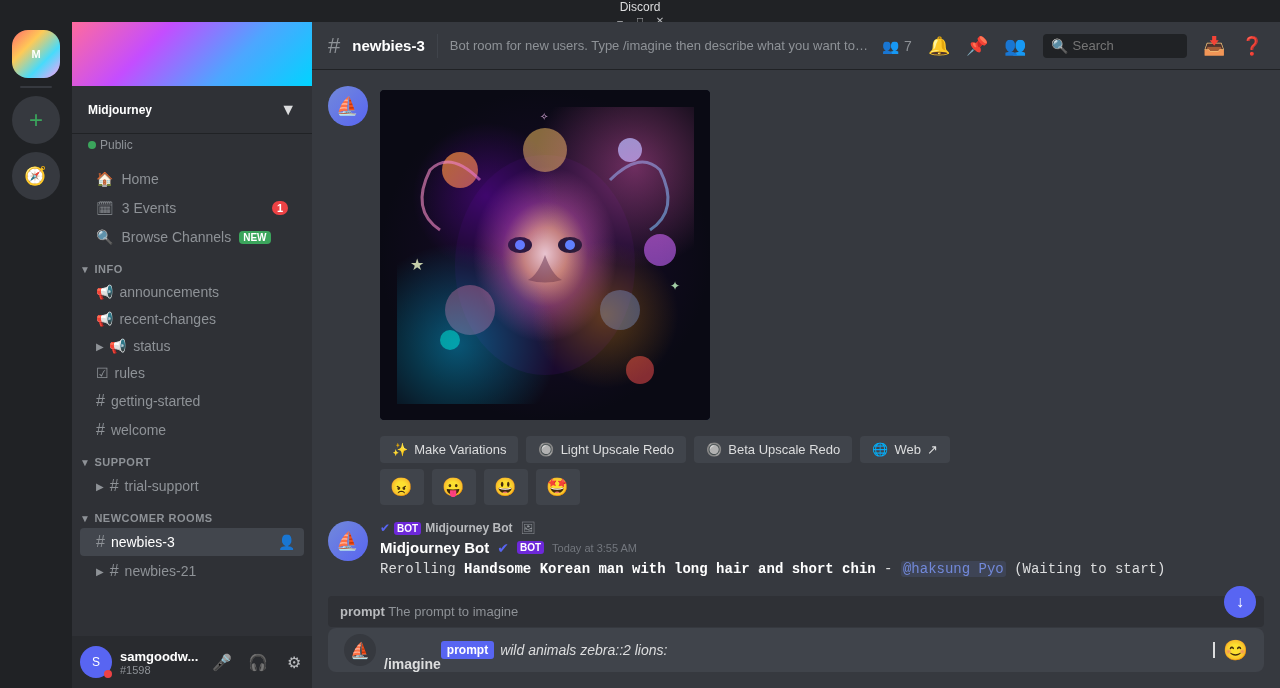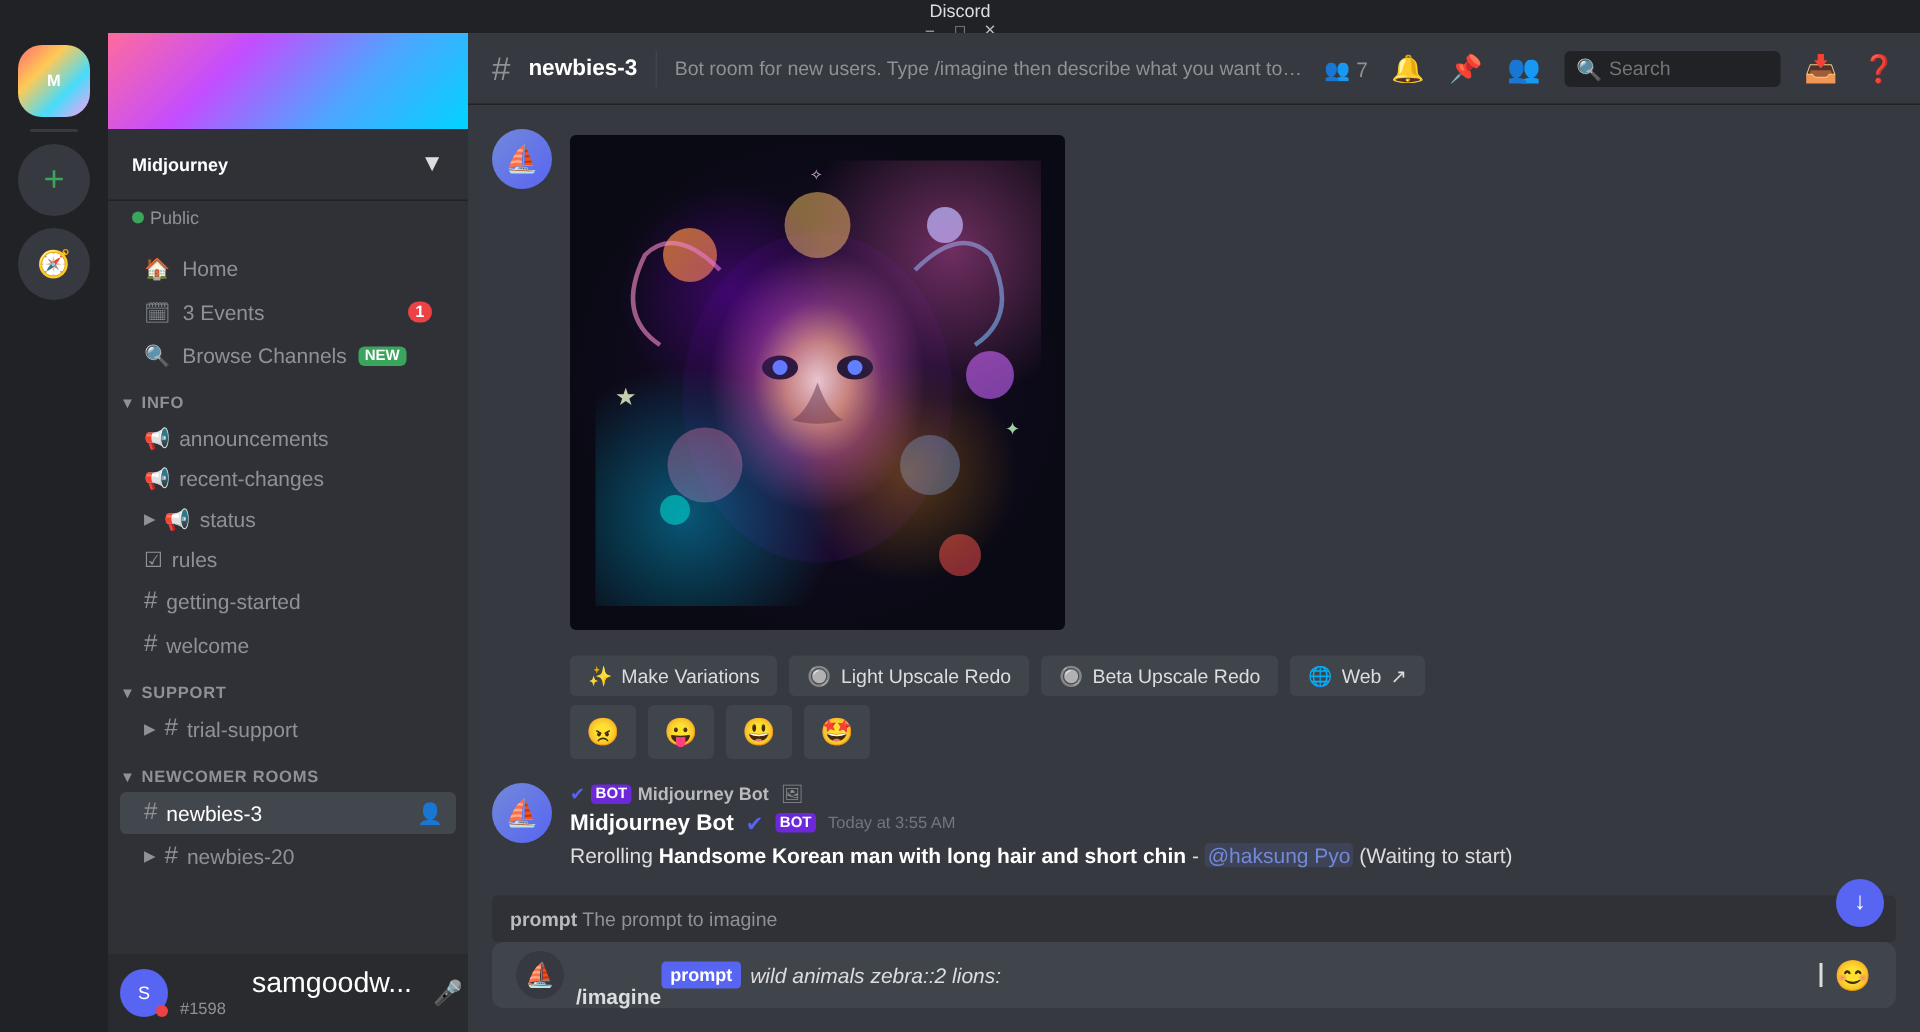--- a/index.html
+++ b/index.html
@@ -220,21 +220,21 @@
       background: #5865f2;
       display: flex;
       align-items: center;
       justify-content: center;
       font-size: 12px;
       color: white;
       position: relative;
       flex-shrink: 0;
     }
     .user-info { flex: 1; }
-    .user-name { font-size: 19px; font-weight: 400; color: #fff; margin-left: 48px; }
+    .user-name { font-size: 13px; font-weight: 700; color: #fff; }
     .user-tag { font-size: 11px; color: #8e9297; }
     .user-controls { display: flex; gap: 4px; }
     .user-ctrl-btn {
       width: 32px;
       height: 32px;
       border-radius: 4px;
       display: flex;
       align-items: center;
       justify-content: center;
       cursor: pointer;
@@ -322,21 +322,21 @@
     .bot-badge {
       background: #6d28d9;
       color: white;
       border-radius: 3px;
       padding: 1px 3px;
       font-size: 10px;
       font-weight: 700;
     }
     .verified-badge { color: #5865f2; font-size: 14px; }
     .message-timestamp { font-size: 11px; color: #72767d; }
-    .message-text { font-size: 14px; color: #dcddde; line-height: 1.4; }
+    .message-text { font-size: 14px; color: #dcddde; line-height: 1.4; font-family: Liberation Mono, monospace; }
     .message-text strong { color: #fff; font-weight: 600; }
     .mention { color: #7289da; background: rgba(114,137,218,0.15); border-radius: 3px; padding: 0 2px; }
     
     .image-container {
       margin: 4px 0;
       border-radius: 4px;
       overflow: hidden;
       display: inline-block;
     }
     .message-image {
@@ -647,21 +647,21 @@
         <span>NEWCOMER ROOMS</span>
       </div>
       <div class="channel-item active">
         <span class="channel-hash">#</span>
         <span>newbies-3</span>
         <span class="member-icon">👤</span>
       </div>
       <div class="channel-item">
         <span class="expand-arrow">▶</span>
         <span class="channel-hash">#</span>
-        <span>newbies-20</span>
+        <span>newbies-21</span>
       </div>
     </div>
 
     <div class="user-panel">
       <div class="user-avatar">
         <span>S</span>
         <div class="notif-dot"></div>
       </div>
       <div class="user-info">
         <div class="user-name">samgoodw...</div>

